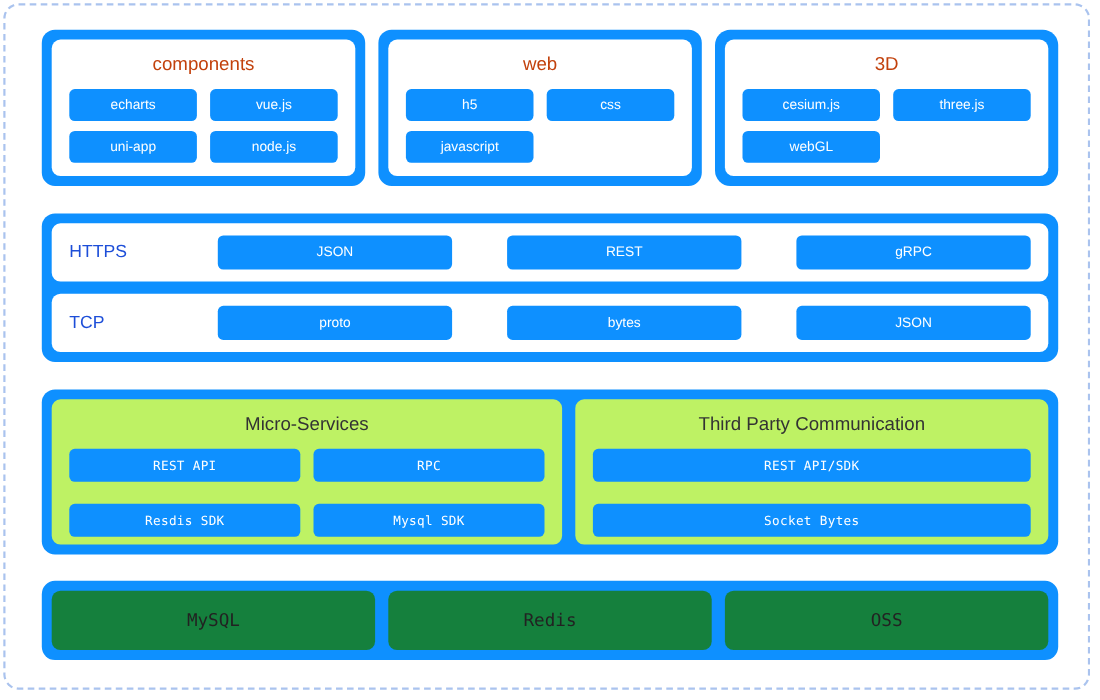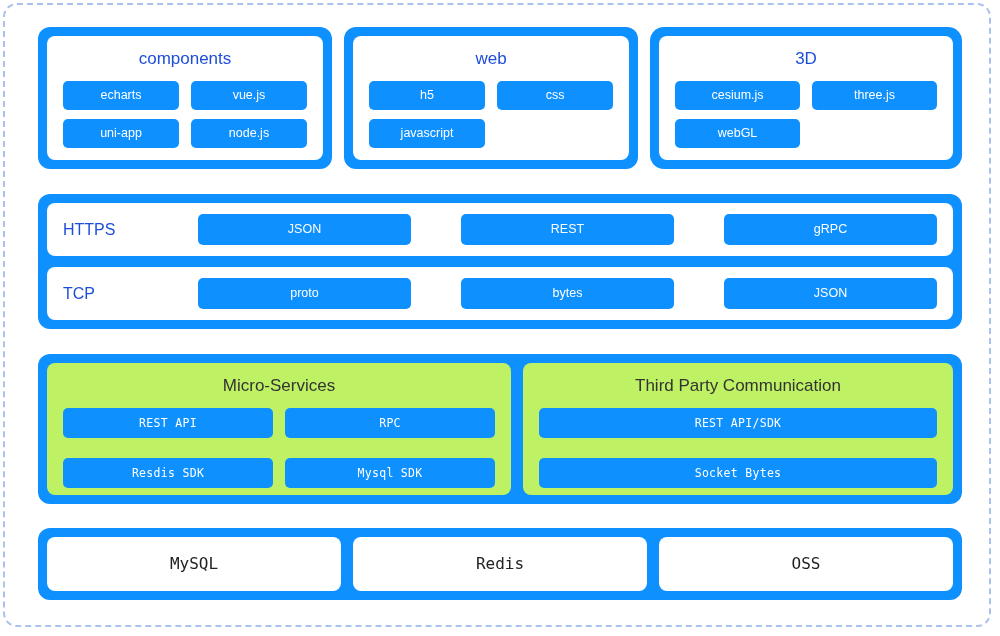--- a/index.html
+++ b/index.html
@@ -55,21 +55,21 @@
   .card-inner {
     background: #ffffff;
     border-radius: 8px;
     padding: 12px 16px 16px 16px;
     height: 124px;
     box-sizing: border-box;
   }
   .card-title {
     text-align: center;
     font-size: 17px;
-    color: #1d4ed8;
+    color: #c2410c;
     margin-bottom: 11px;
     line-height: 22px;
   }
   .pill-grid {
     display: flex;
     flex-wrap: wrap;
     gap: 9px 12px;
   }
   .pill {
     background: #0e90ff;
@@ -156,21 +156,21 @@
   .service-pills .pill.half { width: calc(50% - 6px); }
   .service-pills .pill.full { width: 100%; }
 
   
   .storage-band {
     padding: 9px;
     display: flex;
     gap: 12px;
   }
   .storage-card {
-    background: #ffffff;
+    background: #15803d;
     border-radius: 8px;
     flex: 1 1 0;
     height: 54px;
     line-height: 54px;
     text-align: center;
     font-family: "DejaVu Sans Mono", "Liberation Mono", monospace;
     font-size: 16px;
     color: #222222;
   }
 </style>

